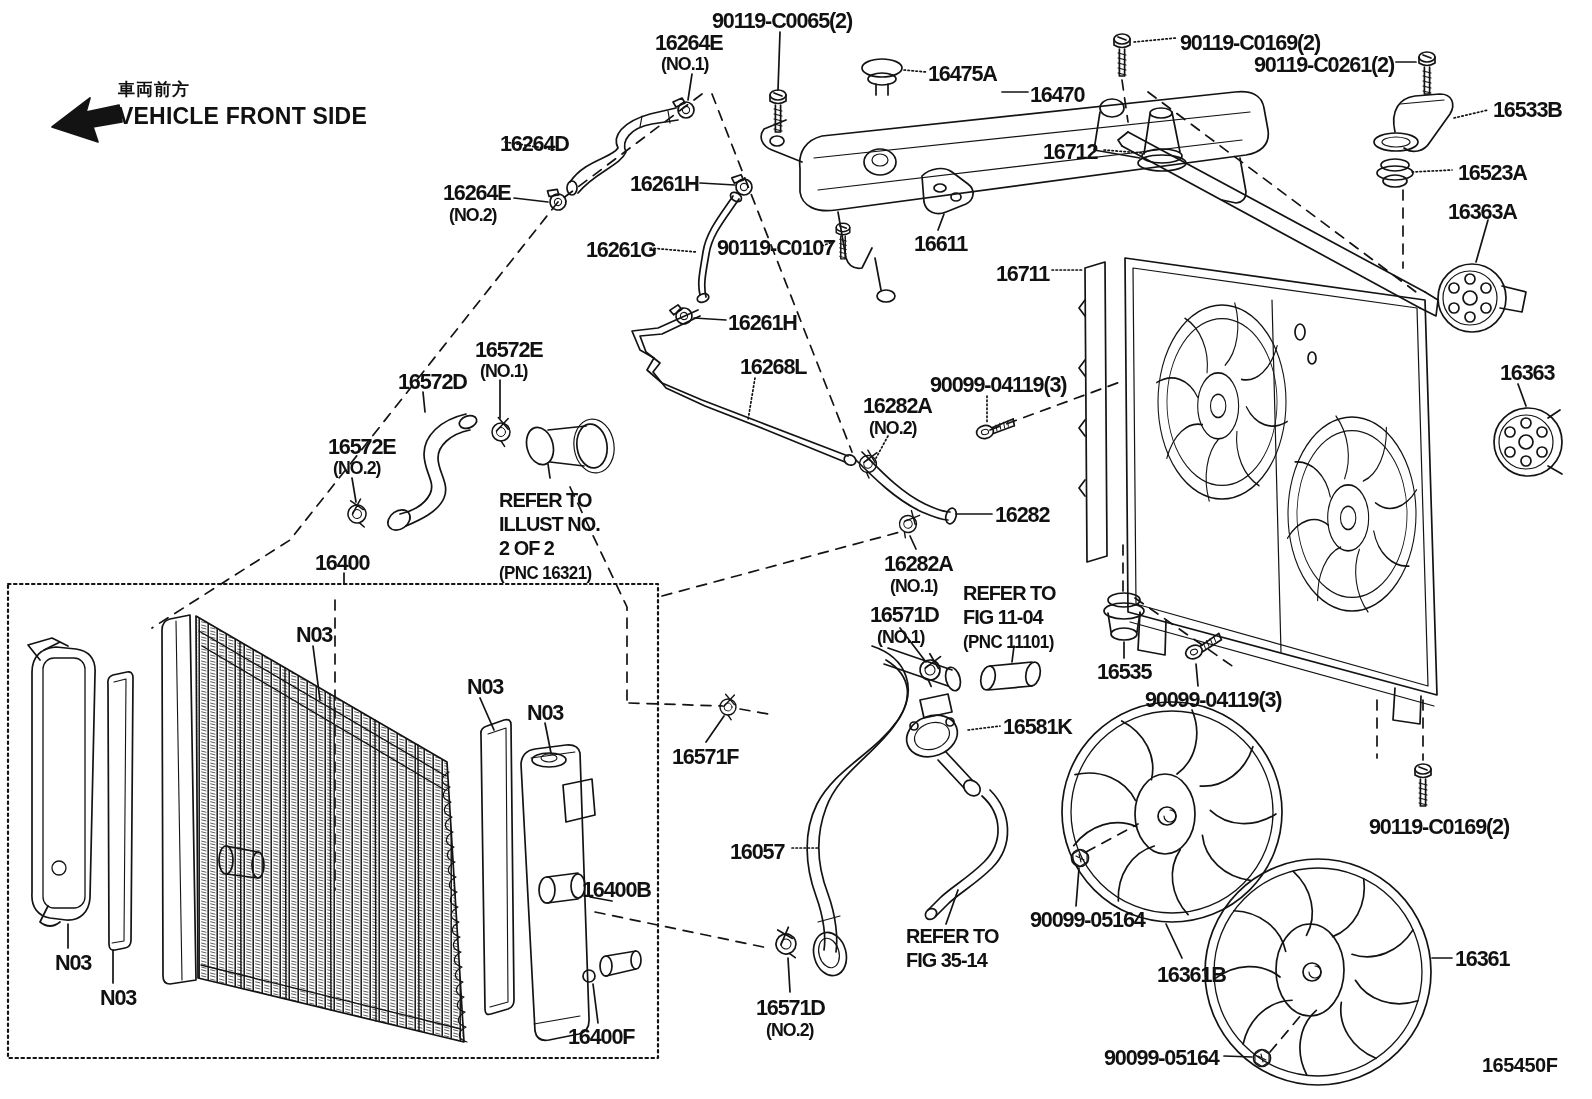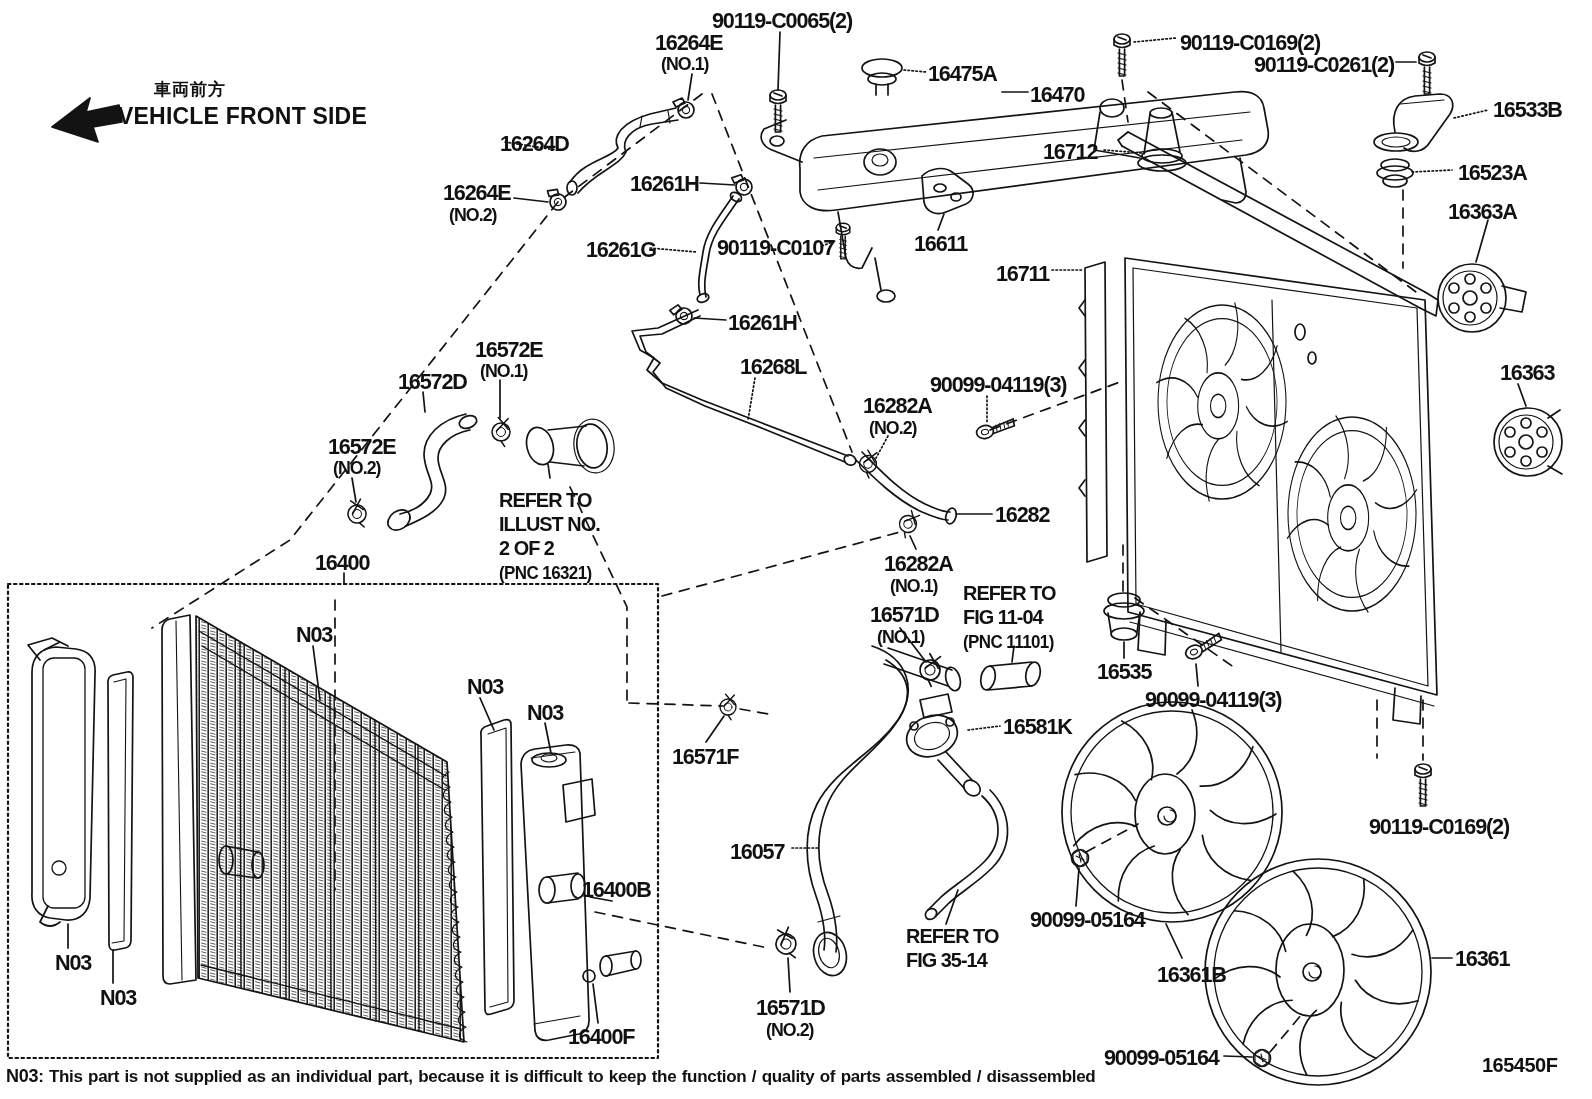--- a/index.html
+++ b/index.html
@@ -6,21 +6,21 @@
   #stage{position:relative;width:1592px;height:1099px;background:#fff;overflow:hidden;
          font-family:"Liberation Sans",sans-serif;color:#111;}
   #art{position:absolute;left:0;top:0;z-index:1;}
   .pl{position:absolute;z-index:2;font-weight:700;font-size:22.5px;letter-spacing:-1.2px;
       white-space:nowrap;transform:scaleX(.96);transform-origin:left top;}
   .pl-sub{position:absolute;z-index:2;font-weight:700;font-size:18.5px;letter-spacing:-1px;
       white-space:nowrap;transform:scaleX(.96);transform-origin:left top;}
   .note{position:absolute;z-index:2;font-weight:700;font-size:20.5px;letter-spacing:-1px;
       line-height:24px;white-space:pre;transform:scaleX(.97);transform-origin:left top;}
   .note small{font-size:17.5px;letter-spacing:-.6px;}
-  .jp{position:absolute;z-index:2;font-weight:700;font-size:17px;letter-spacing:1px;margin-left:36px;}
+  .jp{position:absolute;z-index:2;font-weight:700;font-size:17px;letter-spacing:1px;}
   .en{position:absolute;z-index:2;font-weight:700;font-size:23px;letter-spacing:.2px;}
   .footnote{position:absolute;z-index:2;left:6px;top:1066px;font-size:17px;font-weight:700;
       letter-spacing:-.3px;word-spacing:1px;white-space:nowrap;}
   .figcode{position:absolute;z-index:2;left:1482px;top:1054px;font-size:20px;font-weight:700;letter-spacing:-.5px;text-align:center;}
 </style>
 </head>
 <body>
 
 <div id="stage">
 
@@ -495,15 +495,14 @@
   <div class="pl" style="left:568px;top:1024px">16400F</div>
   <div class="pl" style="left:756px;top:995px">16571D</div>
   <div class="pl-sub" style="left:766px;top:1019px">(NO.2)</div>
   <div class="pl" style="left:1104px;top:1045px">90099-05164</div>
   <div class="pl" style="left:1369px;top:814px">90119-C0169(2)</div>
 
   <div class="note" style="left:499px;top:488px"><span>REFER TO</span><br><span>ILLUST NO.</span><br><span>2 OF 2</span><br><small>(PNC 16321)</small></div>
   <div class="note" style="left:963px;top:581px"><span>REFER TO</span><br><span>FIG 11-04</span><br><small>(PNC 11101)</small></div>
   <div class="note" style="left:906px;top:924px"><span>REFER TO</span><br><span>FIG 35-14</span></div>
 
-  <div class="footnote"><span style="font-size:18px">N03</span><span>: This part is not supplied as an individual part, because it is difficult to keep the function / quality of parts assembled / disassembled</span></div>
   <div class="figcode">165450F</div>
 </div>
 
 </body></html>

